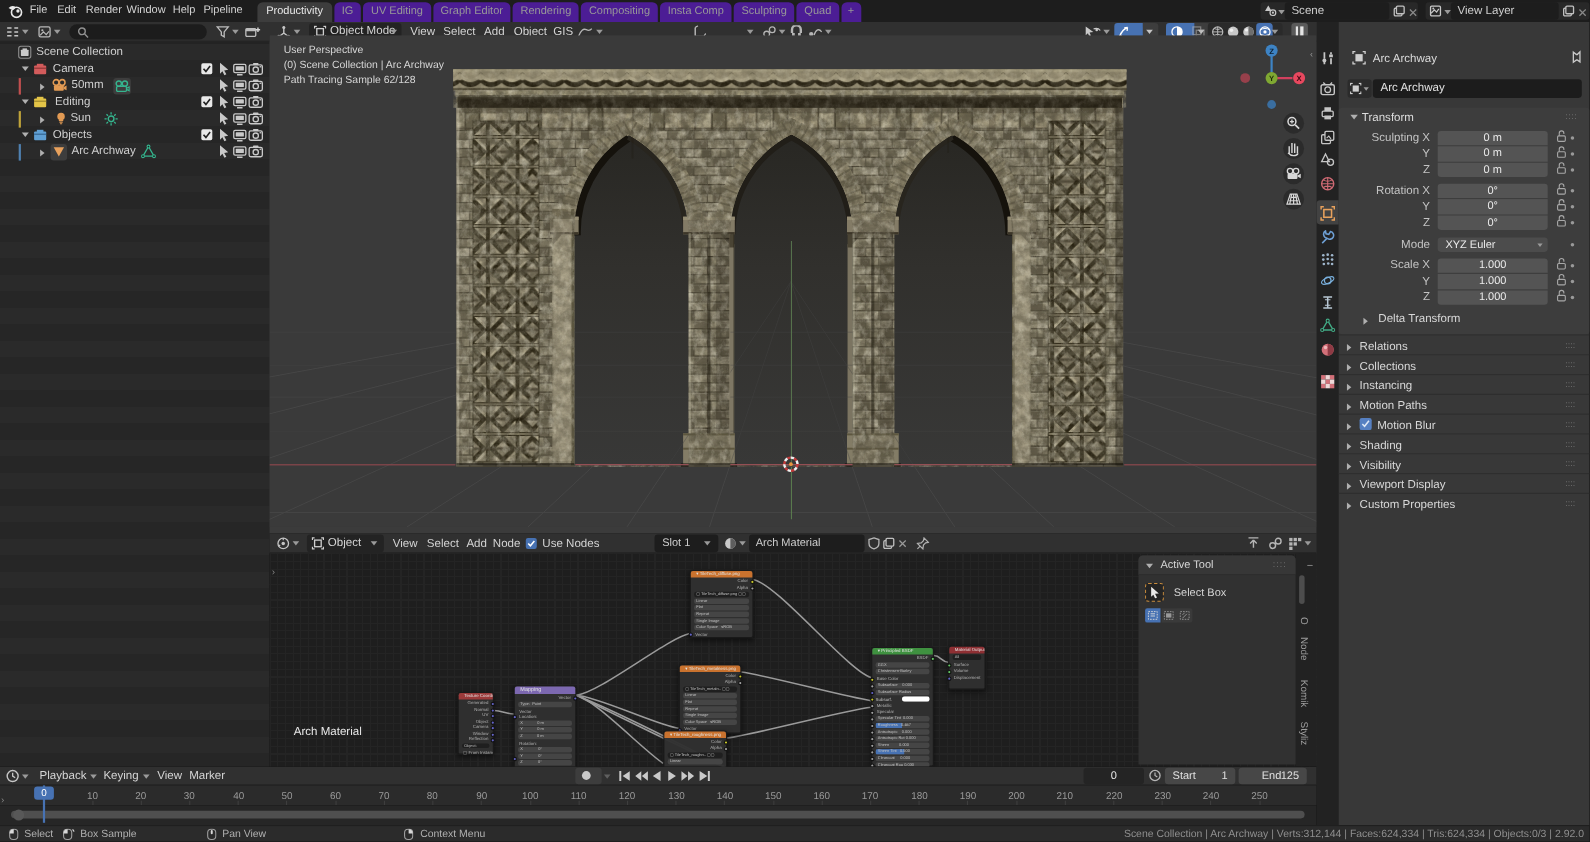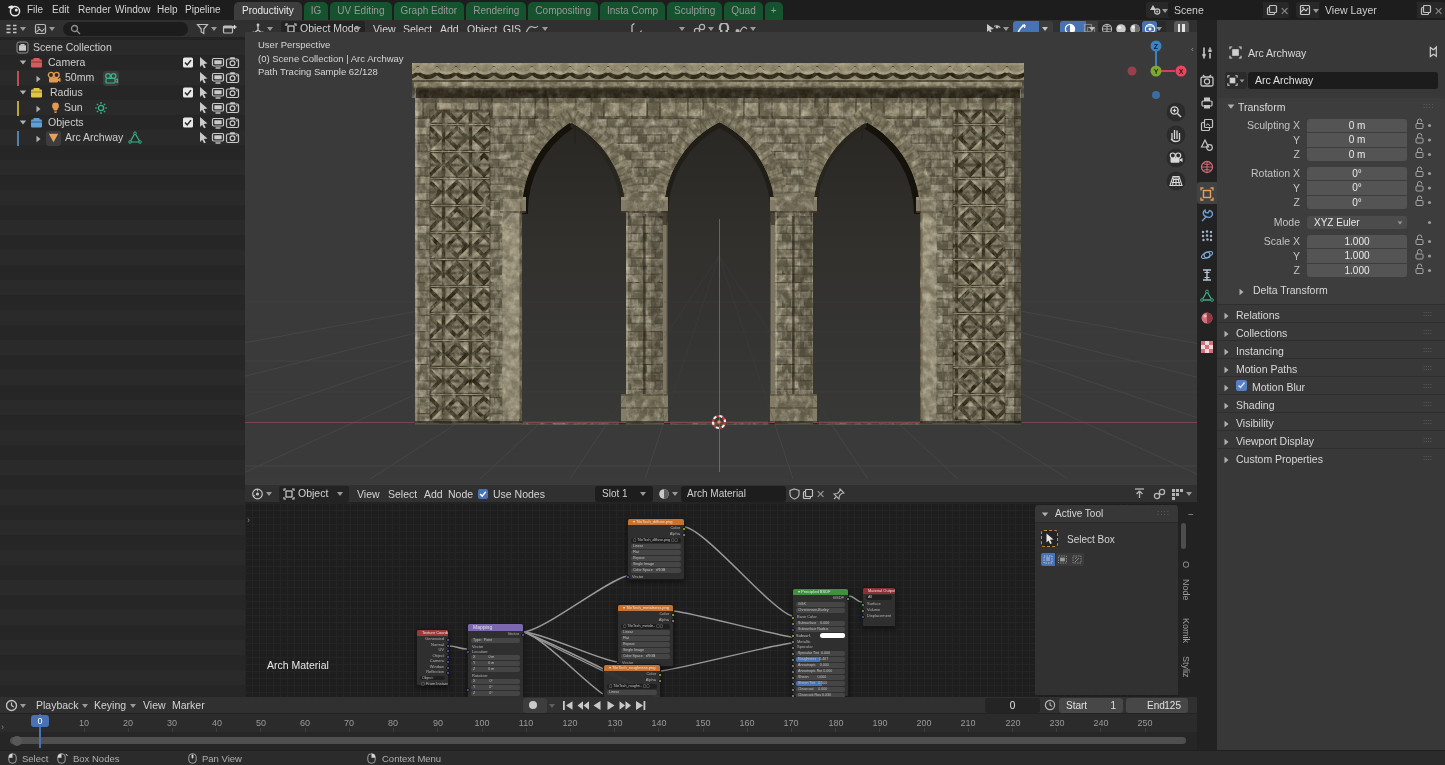--- a/index.html
+++ b/index.html
@@ -22,21 +22,21 @@
   </svg>
   <div class="abs mtxt" style="left:27px;top:4px;font-size:10px">File</div>
   <div class="abs mtxt" style="left:52px;top:4px;font-size:10px">Edit</div>
   <div class="abs mtxt" style="left:78px;top:4px;font-size:10px">Render</div>
   <div class="abs mtxt" style="left:115px;top:4px;font-size:10px">Window</div>
   <div class="abs mtxt" style="left:157px;top:4px;font-size:10px">Help</div>
   <div class="abs mtxt" style="left:185px;top:4px;font-size:10px">Pipeline</div>
   <div class="abs" id="tabs" style="left:234px;top:2px;height:18px;font-size:10px;white-space:nowrap">
     <span style="display:inline-block;height:18px;line-height:18px;padding:0 8px;background:#3d3d3d;color:#e8e8e8;border-radius:5px 5px 0 0">Productivity</span><span class="tab">IG</span><span class="tab">UV Editing</span><span class="tab">Graph Editor</span><span class="tab">Rendering</span><span class="tab">Compositing</span><span class="tab">Insta Comp</span><span class="tab">Sculpting</span><span class="tab">Quad</span><span class="tab" style="padding:0 6px">+</span>
   </div>
-  <style>.tab{display:inline-block;height:18px;line-height:18px;padding:0 7px;background:#14532d;color:#989898;border-radius:5px 5px 0 0;margin-left:2px}</style>
+  <style>.tab{display:inline-block;height:18px;line-height:18px;padding:0 7px;background:#4c1d95;color:#989898;border-radius:5px 5px 0 0;margin-left:2px}</style>
   <div class="abs" id="scenewidgets" style="left:1146px;top:2px;height:16px">
     <div class="abs btn" style="left:0;top:0;width:143px;height:16px;background:#282828"></div>
     <svg class="abs" style="left:3px;top:2px" width="12" height="12" viewBox="0 0 12 12">
         <path d="M4 1 L7 6 L1 6 Z" fill="#c8c8c8"></path>
         <circle cx="8.2" cy="7.5" r="2.6" fill="none" stroke="#c8c8c8" stroke-width="1.1"></circle>
         <circle cx="8.2" cy="7.5" r="1" fill="#c8c8c8"></circle>
       </svg>
     <span class="v abs" style="left:16px;top:7px"></span>
     <div class="abs fld" style="left:22px;top:0;width:95px;height:16px;font-size:10.5px;line-height:16px;padding-left:6px">Scene</div>
     <svg class="abs" style="left:120px;top:2px" width="12" height="12" viewBox="0 0 12 12">
@@ -120,21 +120,21 @@
         <rect x="2" y="6.5" width="9" height="4.5" rx="1" fill="none" stroke="#35b58e" stroke-width="1.2"></rect>
         <path d="M11.5 8 L13.5 7 V10.5 L11.5 9.5" fill="none" stroke="#35b58e" stroke-width="1.1"></path>
       </svg>
 
     <span class="tri-d abs" style="left:19px;top:50px;transform:scale(.8)"></span>
     <svg class="abs" style="left:30px;top:46px" width="13" height="13" viewBox="0 0 13 13">
         <rect x="1" y="3.5" width="11" height="8" rx="1" fill="#e3c447"></rect>
         <rect x="1" y="5.5" width="11" height="1" fill="#96802a"></rect>
         <rect x="3.5" y="2" width="6" height="2" fill="#e3c447"></rect>
       </svg>
-    <div class="abs" style="left:50px;top:46px">Radius</div>
+    <div class="abs" style="left:50px;top:46px">Editing</div>
 
     <span class="abs" style="left:17px;top:61px;width:2px;height:15px;background:#bfa43a"></span>
     <span class="tri-r abs" style="left:36px;top:65px;transform:scale(.8)"></span>
     <svg class="abs" style="left:49px;top:61px" width="13" height="13" viewBox="0 0 13 13">
         <circle cx="6.5" cy="5" r="3.4" fill="#e29a53"></circle>
         <path d="M4.5 8.5 h4 M5 10 h3 M5.5 11.5 h2" stroke="#e29a53" stroke-width="1.1"></path>
       </svg>
     <div class="abs" style="left:64px;top:61px">Sun</div>
     <svg class="abs" style="left:94px;top:61px" width="14" height="14" viewBox="0 0 14 14">
         <circle cx="7" cy="7" r="2.6" fill="none" stroke="#35b58e" stroke-width="1.3"></circle>
@@ -1201,24 +1201,25 @@
   <svg class="abs" style="left:8px;top:2px" width="9" height="11" viewBox="0 0 9 11">
       <rect x="0.8" y="0.8" width="7.4" height="9.4" rx="3.2" fill="none" stroke="#9e9e9e" stroke-width="1"></rect>
       <path d="M4.5 0.8 a3.2 3.2 0 0 0 -3.7 3 l0 1 h3.7 Z" fill="#d8d8d8"></path>
     </svg>
   <div class="abs" style="left:22px;top:2px;color:#b0b0b0;font-size:9.5px">Select</div>
   <svg class="abs" style="left:57px;top:2px" width="11" height="11" viewBox="0 0 11 11">
       <rect x="0.8" y="0.8" width="7.4" height="9.4" rx="3.2" fill="none" stroke="#9e9e9e" stroke-width="1"></rect>
       <path d="M4.5 0.8 a3.2 3.2 0 0 0 -3.7 3 l0 1 h3.7 Z" fill="#d8d8d8"></path>
       <path d="M9 1 l1.5 2" stroke="#d8d8d8" stroke-width="1"></path>
     </svg>
-  <div class="abs" style="left:73px;top:2px;color:#b0b0b0;font-size:9.5px">Box Nodes</div>
+  <div class="abs" style="left:73px;top:2px;color:#b0b0b0;font-size:9.5px">Box Sample</div>
   <svg class="abs" style="left:188px;top:2px" width="9" height="11" viewBox="0 0 9 11">
       <rect x="0.8" y="0.8" width="7.4" height="9.4" rx="3.2" fill="none" stroke="#9e9e9e" stroke-width="1"></rect>
       <rect x="3.6" y="1.5" width="1.8" height="4" rx="0.9" fill="#d8d8d8"></rect>
     </svg>
   <div class="abs" style="left:202px;top:2px;color:#b0b0b0;font-size:9.5px">Pan View</div>
   <svg class="abs" style="left:367px;top:2px" width="9" height="11" viewBox="0 0 9 11">
       <rect x="0.8" y="0.8" width="7.4" height="9.4" rx="3.2" fill="none" stroke="#9e9e9e" stroke-width="1"></rect>
       <path d="M4.5 0.8 a3.2 3.2 0 0 1 3.7 3 l0 1 h-3.7 Z" fill="#d8d8d8"></path>
     </svg>
   <div class="abs" style="left:382px;top:2px;color:#b0b0b0;font-size:9.5px">Context Menu</div>
+  <div class="abs" style="right:5px;top:2px;color:#8f8f8f;font-size:9.5px">Scene Collection | Arc Archway | Verts:312,144 | Faces:624,334 | Tris:624,334 | Objects:0/3 | 2.92.0</div>
 </div>
 
 </body></html>

